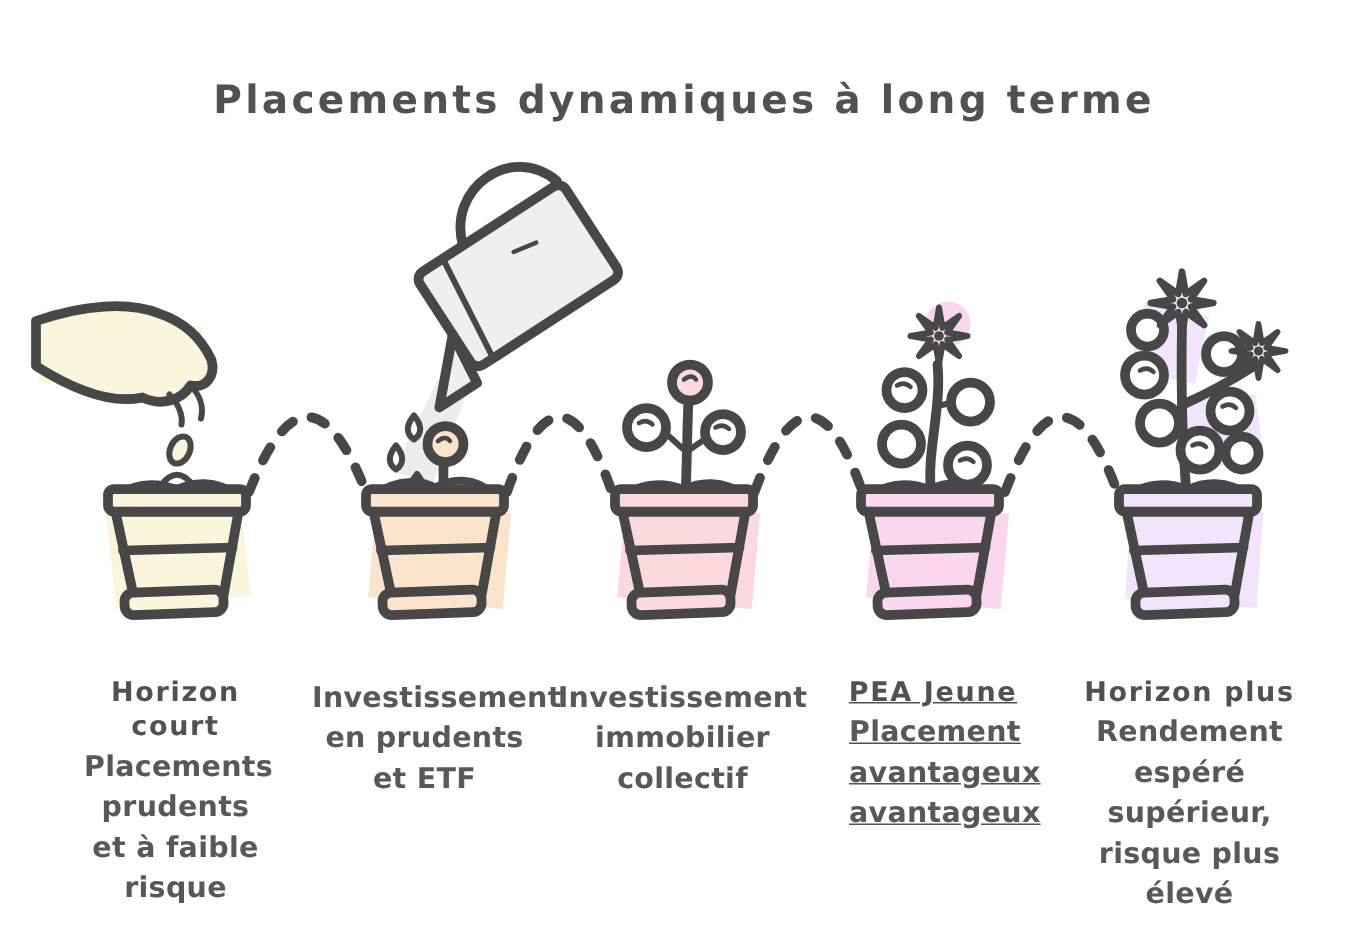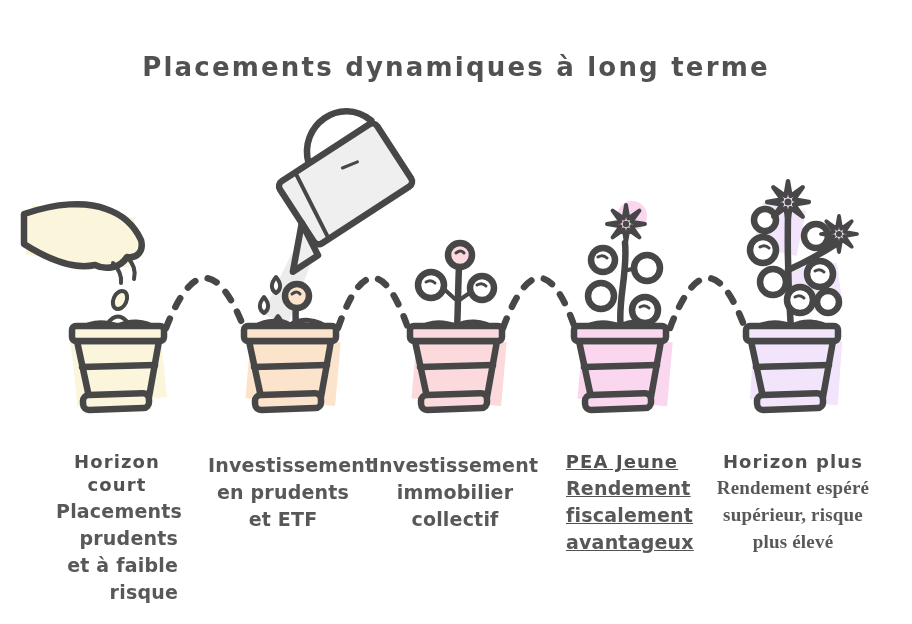--- a/index.html
+++ b/index.html
@@ -16,25 +16,25 @@
   .f0{fill:none;}
   .fw{fill:#fff;}
   .fi{fill:inherit;}
   .nb{stroke:none;}
   .dash{stroke:#474747;stroke-width:6.5;fill:none;stroke-dasharray:10 13;stroke-linecap:round;}
   
   .stage-label{position:absolute;top:450px;width:180px;text-align:center;color:#515151;}
   .stage-label h3{margin:0 auto;font-size:18px;font-weight:bold;letter-spacing:1.1px;line-height:1.28;}
   .stage-label p{margin:2px auto 0;font-size:19px;font-weight:bold;letter-spacing:.2px;
     line-height:1.42;color:#585858;}
-  .col1{left:27px;}  .col1 h3{max-width:120px;} .col1 p{max-width:122px;text-align:right;}
+  .col1{left:27px;}  .col1 h3{max-width:120px;} .col1 p{max-width:122px;}
   .col2{left:193px;} .col2 h3{max-width:120px;} .col2 p{max-width:150px;}
   .col3{left:365px;} .col3 p{max-width:172px;}
   .col4{left:532px;text-decoration:underline;} .col4 p{max-width:112px;}
-  .col5{left:703px;} .col5 p{max-width:160px;font-family:Liberation Serif, serif;}
+  .col5{left:703px;} .col5 p{max-width:160px;}
 </style>
 </head>
 <body>
 
 <div id="stage-canvas">
 
   <div class="main-title">Placements dynamiques à long terme</div>
 
   <svg id="illustration" width="912" height="356" viewBox="0 0 912 356">
 
@@ -193,20 +193,20 @@
     <p>Placements prudents et à faible risque</p>
   </div>
   <div class="stage-label col2">
     <p>Investissement en prudents et ETF</p>
   </div>
   <div class="stage-label col3">
     <p>Investissement immobilier collectif</p>
   </div>
   <div class="stage-label col4">
     <h3>PEA Jeune</h3>
-    <p>Rendement fiscalement avantageux</p>
+    <p>Placement avantageux avantageux</p>
   </div>
   <div class="stage-label col5">
     <h3>Horizon plus</h3>
     <p>Rendement espéré supérieur, risque plus élevé</p>
   </div>
 
 </div>
 
 </body></html>

